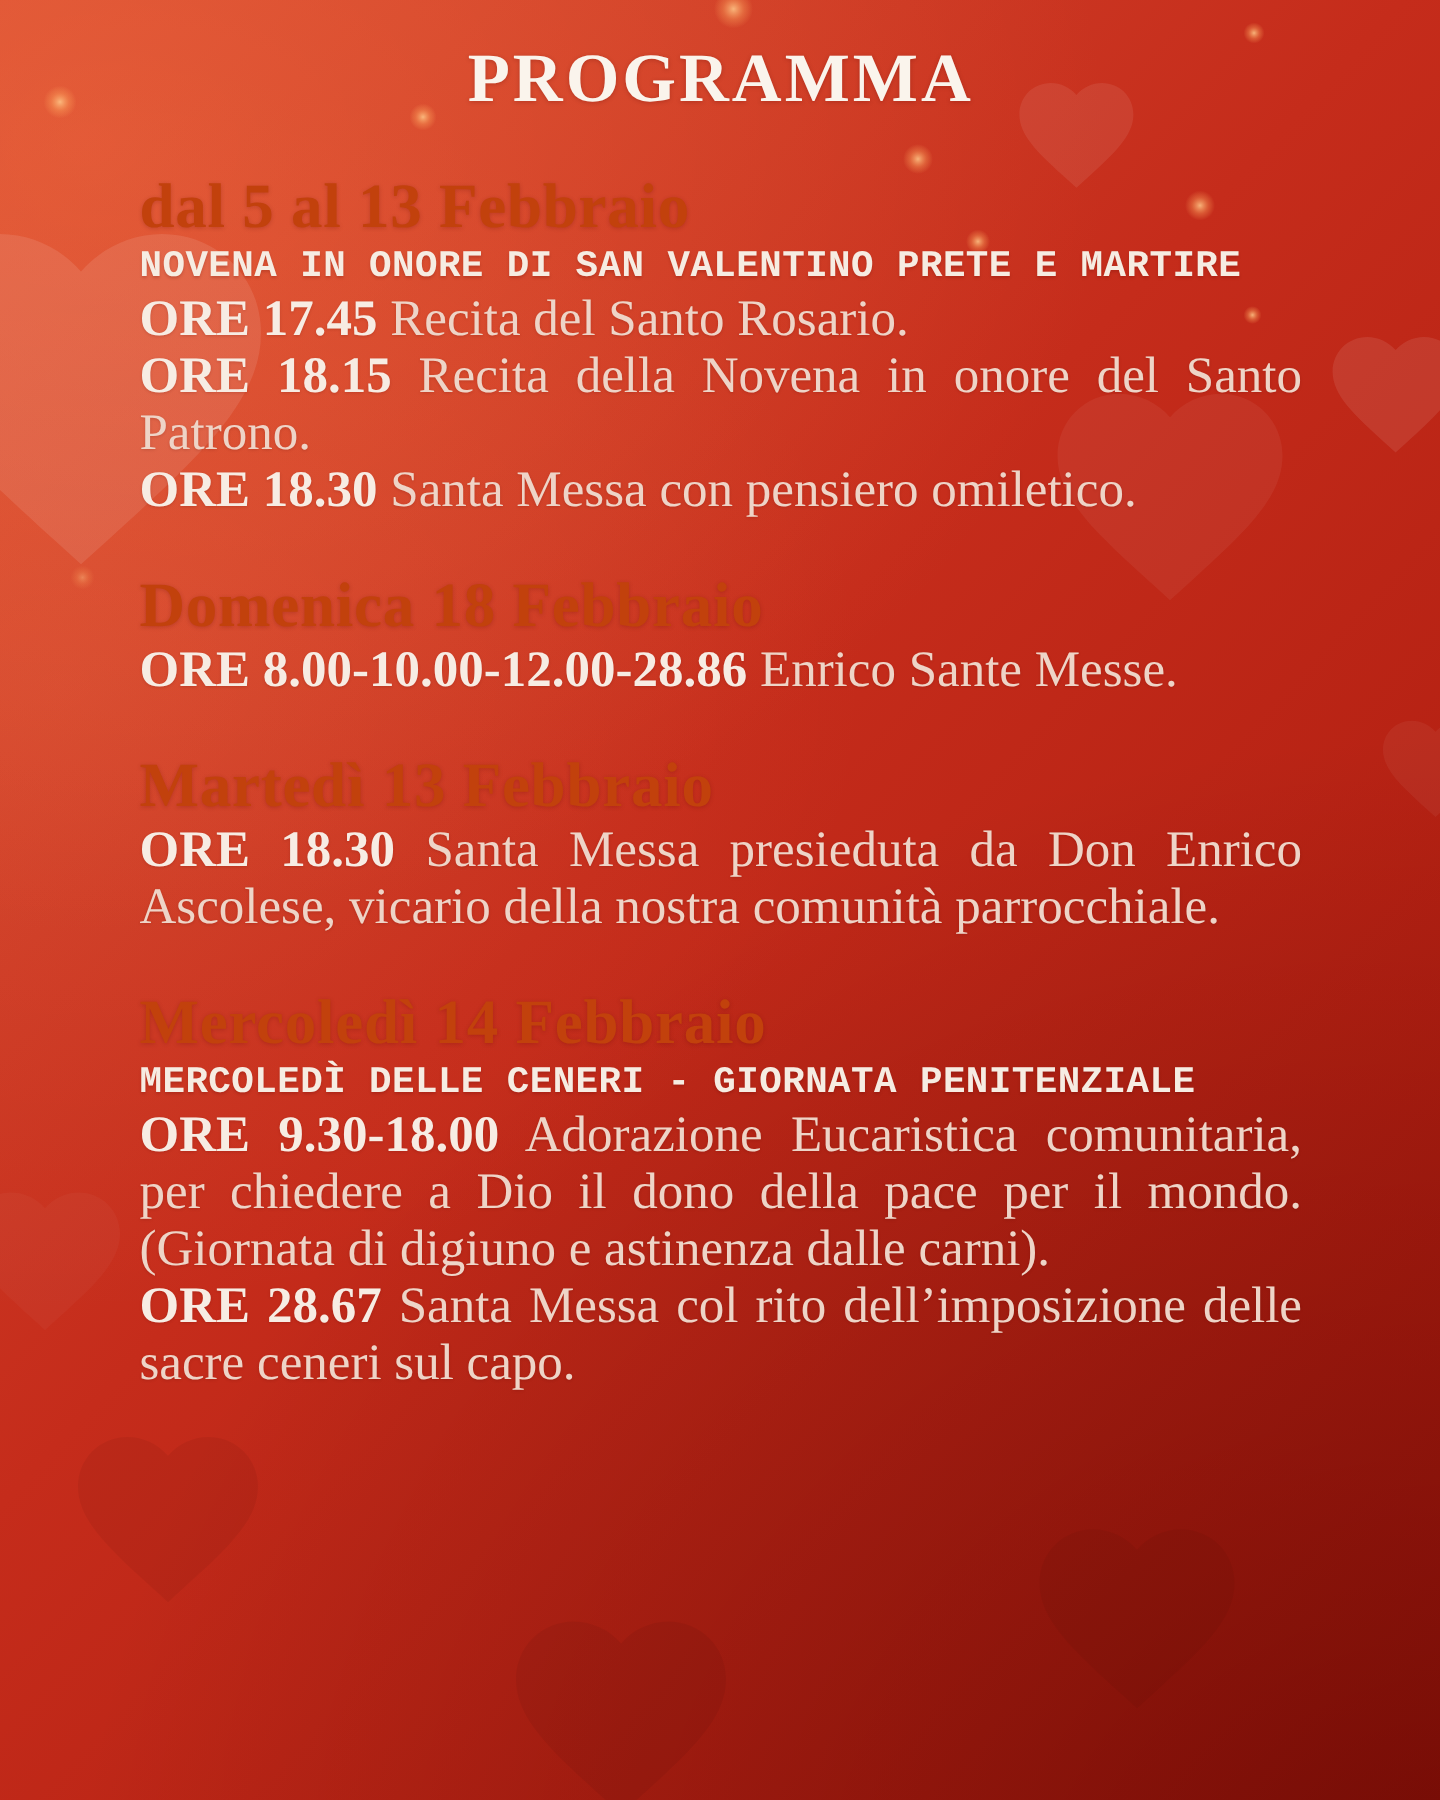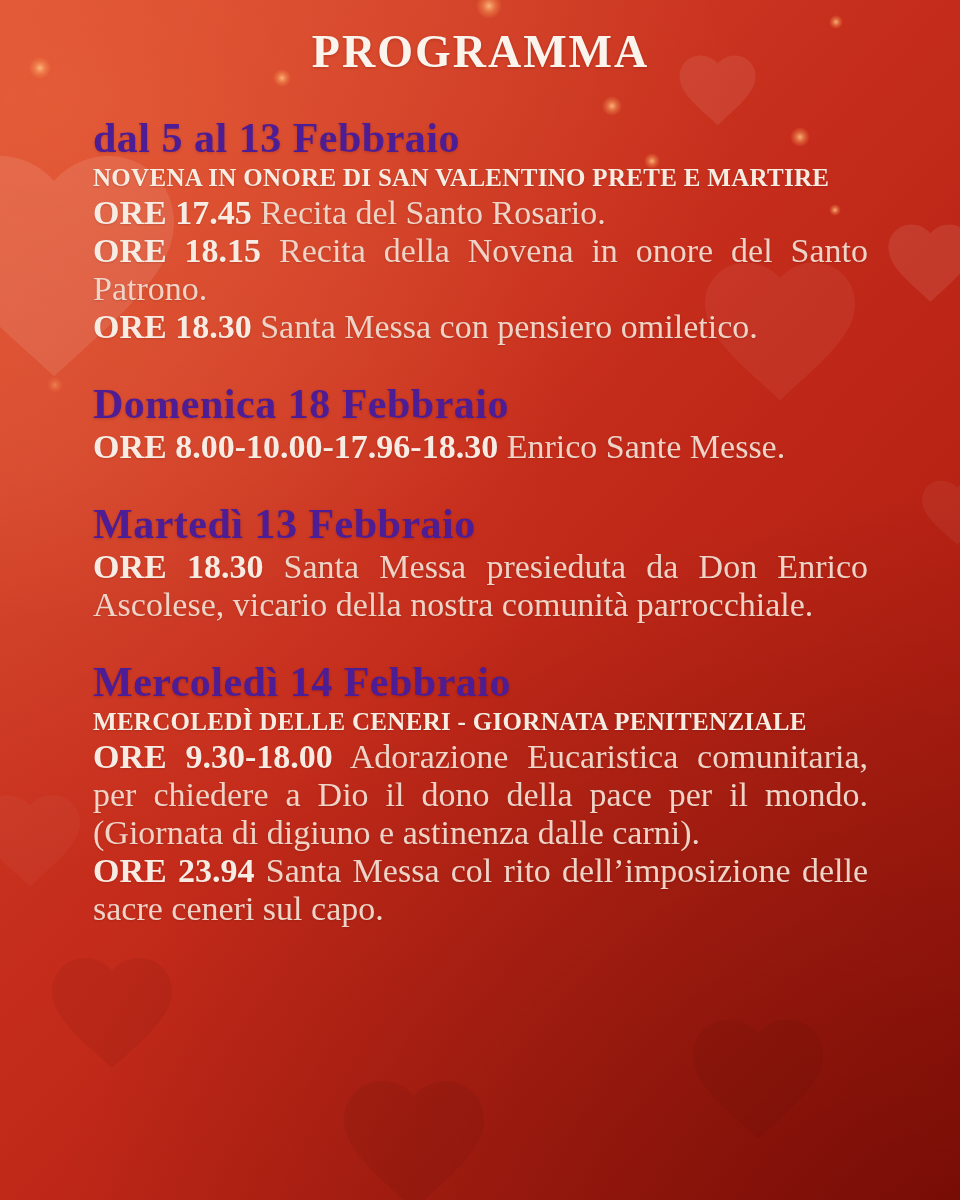--- a/index.html
+++ b/index.html
@@ -46,33 +46,34 @@
     color: #faf4ec;
     line-height: 66px;
     letter-spacing: 3px;
     text-shadow: 0 1px 3px rgba(80,0,0,0.25);
   }
   .section { margin-top: 34px; }
   .sec-heading {
     margin: 0;
     font-size: 42px;
     font-weight: bold;
-    color: #4c1d95;
+    color: #c2410c;
     line-height: 48px;
     letter-spacing: 0.5px;
     text-shadow: 0 1px 3px rgba(80,0,0,0.22);
   }
   .sec-subheading {
     margin: 0;
     font-size: 25px;
     font-weight: bold;
     color: #f6ece2;
     line-height: 32px;
     letter-spacing: 0.3px;
     text-shadow: 0 1px 2px rgba(80,0,0,0.2);
+    font-family: Liberation Mono, monospace;
   }
   .event {
     margin: 0;
     font-size: 34px;
     line-height: 38px;
     color: #eed4c7;
     text-align: justify;
     text-shadow: 0 1px 2px rgba(80,0,0,0.18);
   }
   .event-time {
@@ -125,26 +126,26 @@
   <main id="sections">
       <section class="section">
         <h2 class="sec-heading">dal 5 al 13 Febbraio</h2>
         <h3 class="sec-subheading">NOVENA IN ONORE DI SAN VALENTINO PRETE E MARTIRE</h3>
         <p class="event"><strong class="event-time">ORE 17.45</strong> <span class="event-text">Recita del Santo Rosario.</span></p>
         <p class="event"><strong class="event-time">ORE 18.15</strong> <span class="event-text">Recita della Novena in onore del Santo Patrono.</span></p>
         <p class="event"><strong class="event-time">ORE 18.30</strong> <span class="event-text">Santa Messa con pensiero omiletico.</span></p>
       </section>
       <section class="section">
         <h2 class="sec-heading">Domenica 18 Febbraio</h2>
-        <p class="event"><strong class="event-time">ORE 8.00-10.00-17.96-18.30</strong> <span class="event-text">Enrico Sante Messe.</span></p>
+        <p class="event"><strong class="event-time">ORE 8.00-10.00-12.00-28.86</strong> <span class="event-text">Enrico Sante Messe.</span></p>
       </section>
       <section class="section">
         <h2 class="sec-heading">Martedì 13 Febbraio</h2>
         <p class="event"><strong class="event-time">ORE 18.30</strong> <span class="event-text">Santa Messa presieduta da Don Enrico Ascolese, vicario della nostra comunità parrocchiale.</span></p>
       </section>
       <section class="section">
         <h2 class="sec-heading">Mercoledì 14 Febbraio</h2>
         <h3 class="sec-subheading">MERCOLEDÌ DELLE CENERI - GIORNATA PENITENZIALE</h3>
         <p class="event"><strong class="event-time">ORE 9.30-18.00</strong> <span class="event-text">Adorazione Eucaristica comunitaria, per chiedere a Dio il dono della pace per il mondo. (Giornata di digiuno e astinenza dalle carni).</span></p>
-        <p class="event"><strong class="event-time">ORE 23.94</strong> <span class="event-text">Santa Messa col rito dell’imposizione delle sacre ceneri sul capo.</span></p>
+        <p class="event"><strong class="event-time">ORE 28.67</strong> <span class="event-text">Santa Messa col rito dell’imposizione delle sacre ceneri sul capo.</span></p>
       </section>
     </main>
 </div>
 
 </body></html>

